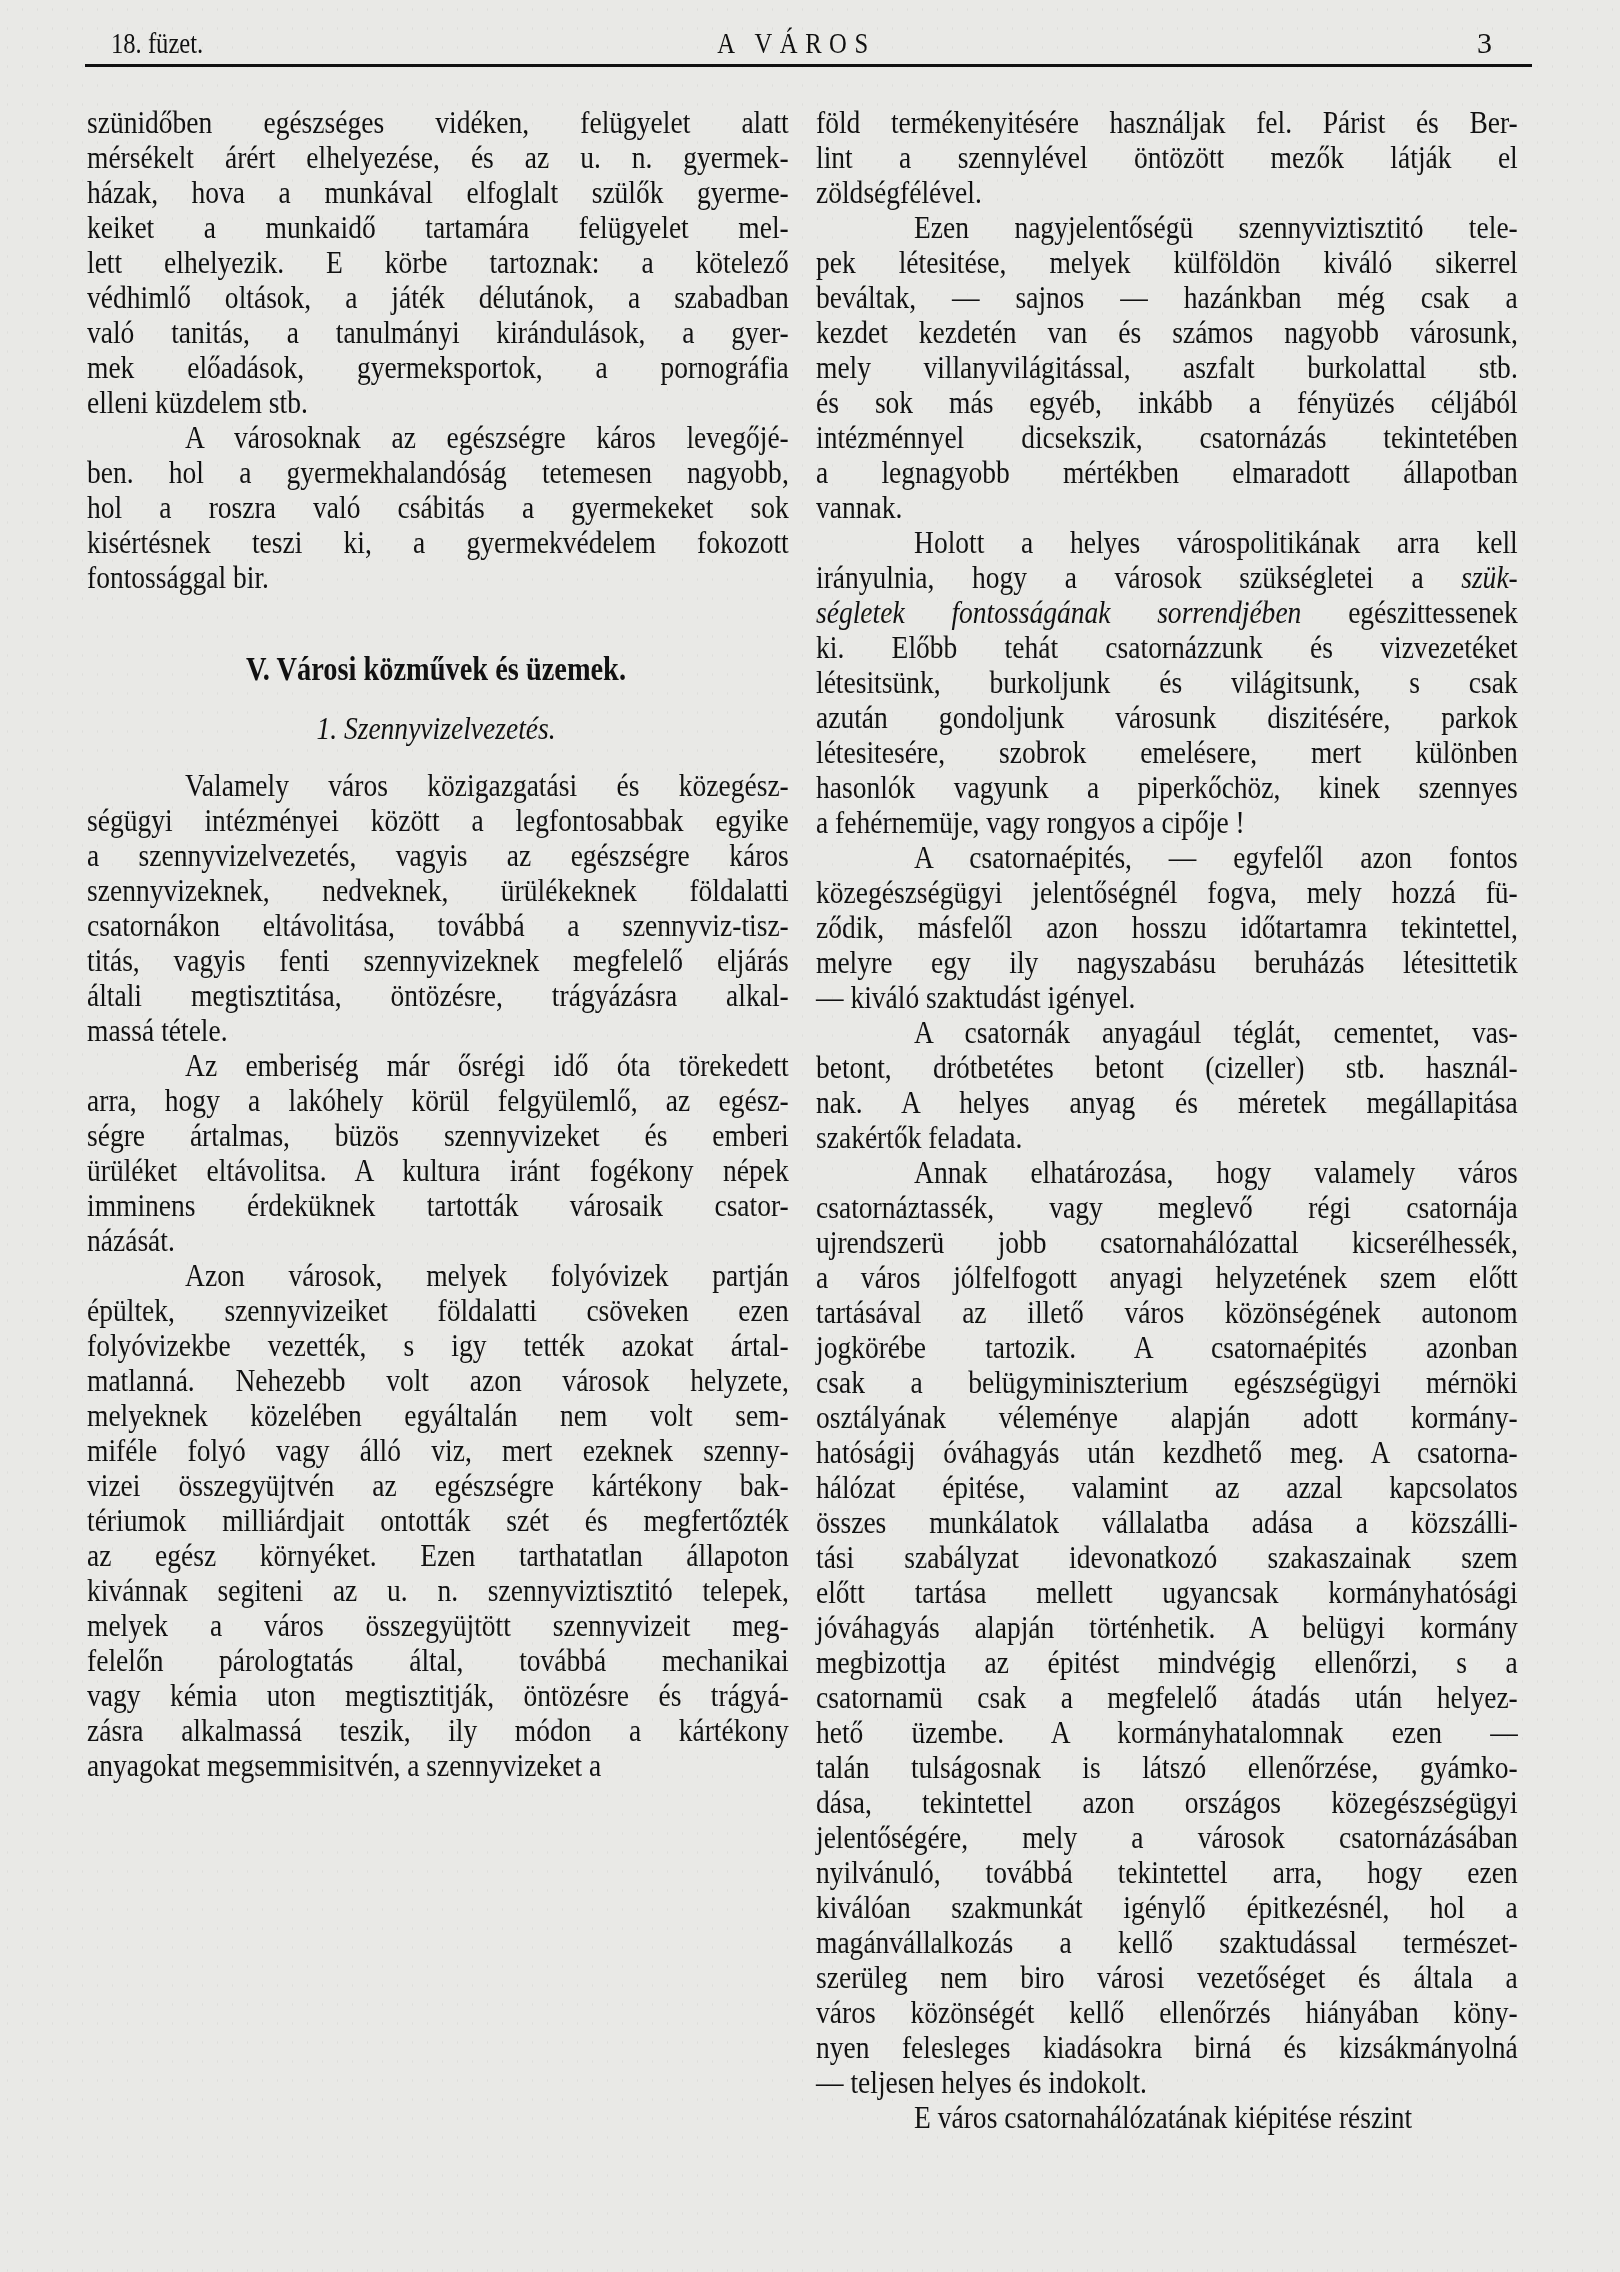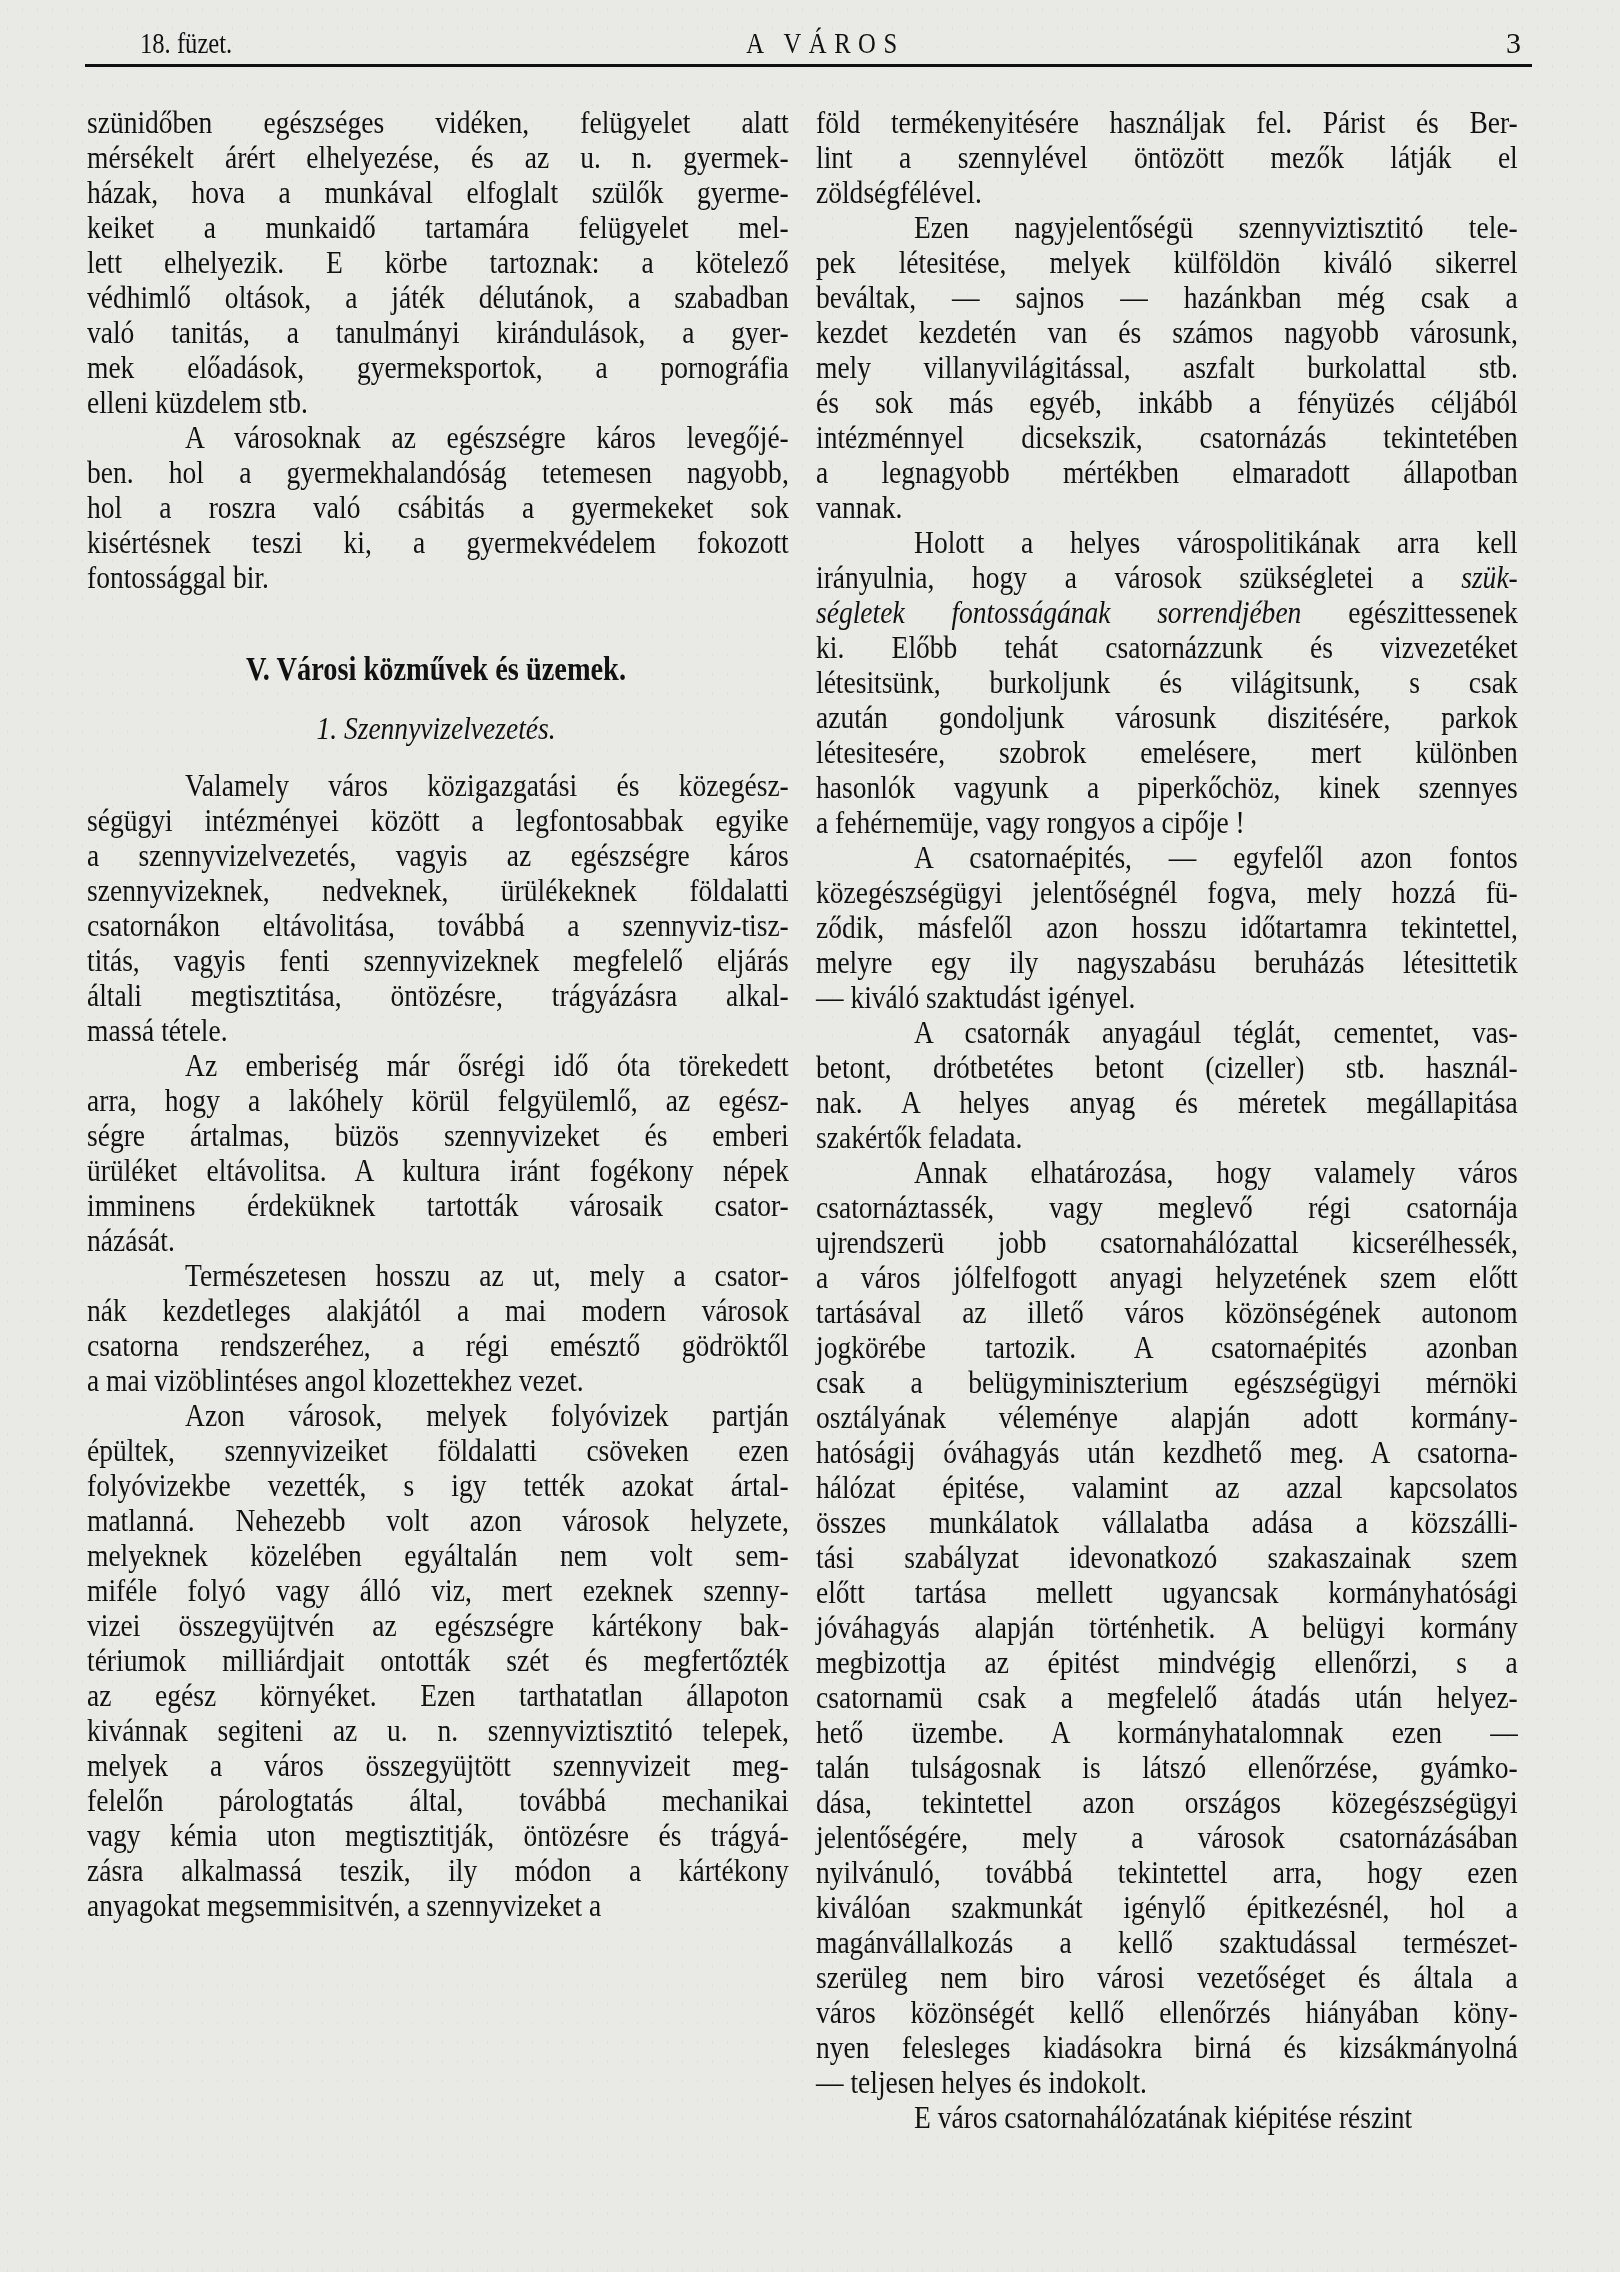--- a/index.html
+++ b/index.html
@@ -8,21 +8,21 @@
     background: #e9e9e6;
     background-image:
       radial-gradient(rgba(0,0,0,0.05) 0.7px, transparent 1px),
       radial-gradient(rgba(0,0,0,0.035) 0.7px, transparent 1px);
     background-size: 15px 19px, 24px 11.2px;
     background-position: 0 0, 7.2px 4.6px;
     font-family: "Liberation Serif", "DejaVu Serif", serif;
     color: #111;
   }
   .header {
-    position: absolute; left: 102px; top: 26px; width: 1447px; height: 39px;
+    position: absolute; left: 73px; top: 26px; width: 1447px; height: 39px;
   }
   .header .issue { position: absolute; left: 38px; top: 0; font-size: 30px; transform: scaleX(0.82); transform-origin: left; }
   .header .title { position: absolute; left: 0; right: 0; top: 0; text-align: center; font-size: 30px; letter-spacing: 9.2px; transform: scaleX(0.82); }
   .header .pageno { position: absolute; right: 28px; top: 0; font-size: 30px; }
   .rule { position: absolute; left: 85px; top: 64px; width: 1447px; height: 2.6px; background: #111; }
 
   .col { position: absolute; top: 105px; width: 702px; }
   .col.left { left: 87px; }
   .col.right { left: 816px; font-family: Liberation Serif, serif; }
 
@@ -90,26 +90,20 @@
       <div class="line">általi megtisztitása, öntözésre, trágyázásra alkal-</div>
       <div class="line last">massá tétele.</div>
     </div>
   <div>
       <div class="line indent">Az emberiség már ősrégi idő óta törekedett</div>
       <div class="line">arra, hogy a lakóhely körül felgyülemlő, az egész-</div>
       <div class="line">ségre ártalmas, büzös szennyvizeket és emberi</div>
       <div class="line">ürüléket eltávolitsa. A kultura iránt fogékony népek</div>
       <div class="line">imminens érdeküknek tartották városaik csator-</div>
       <div class="line last">názását.</div>
-    </div>
-  <div>
-      <div class="line indent">Természetesen hosszu az ut, mely a csator-</div>
-      <div class="line">nák kezdetleges alakjától a mai modern városok</div>
-      <div class="line">csatorna rendszeréhez, a régi emésztő gödröktől</div>
-      <div class="line last">a mai vizöblintéses angol klozettekhez vezet.</div>
     </div>
   <div>
       <div class="line indent">Azon városok, melyek folyóvizek partján</div>
       <div class="line">épültek, szennyvizeiket földalatti csöveken ezen</div>
       <div class="line">folyóvizekbe vezették, s igy tették azokat ártal-</div>
       <div class="line">matlanná. Nehezebb volt azon városok helyzete,</div>
       <div class="line">melyeknek közelében egyáltalán nem volt sem-</div>
       <div class="line">miféle folyó vagy álló viz, mert ezeknek szenny-</div>
       <div class="line">vizei összegyüjtvén az egészségre kártékony bak-</div>
       <div class="line">tériumok milliárdjait ontották szét és megfertőzték</div>

